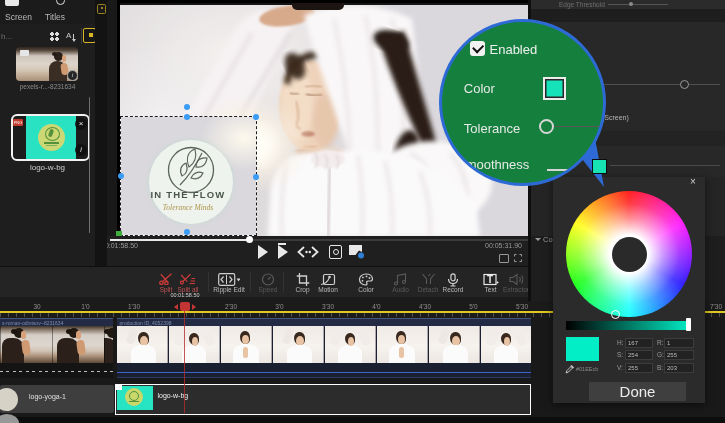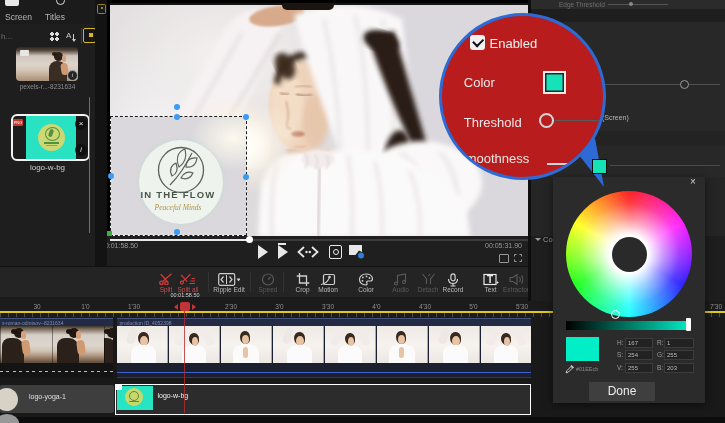--- a/index.html
+++ b/index.html
@@ -50,21 +50,21 @@
   </div>
   <div class="abs" style="left:0;top:163px;width:95px;text-align:center;color:#cfcfcf;font-size:8px;">logo-w-bg</div>
   <div class="abs" style="left:88.5px;top:97px;width:1.6px;height:136px;background:#707070;border-radius:1px;"></div>
 </div>
 
 <div class="abs" style="left:95px;top:0;width:12px;height:266px;background:#131313;z-index:3;">
   <div class="abs" style="left:1.5px;top:4px;width:7px;height:8px;border:1px solid #9a821c;border-radius:1.5px;background:#1a1a1a;"></div>
   <div class="abs" style="left:5.5px;top:7px;width:2px;height:2px;background:#9a821c;"></div>
 </div>
 
-<div class="abs" id="preview" style="left:107px;top:0;width:421px;height:236px;background:#000;z-index:2;">
+<div class="abs" id="preview" style="left:117px;top:0;width:421px;height:236px;background:#000;z-index:2;">
   <div class="abs" id="pv" style="left:3px;top:2.5px;width:418px;height:233.5px;overflow:hidden;">
   <svg width="418" height="234" viewBox="0 0 418 234">
     <defs>
       <filter id="b1">
             <feGaussianBlur stdDeviation="1.2"></feGaussianBlur>
           </filter>
       <filter id="b2">
             <feGaussianBlur stdDeviation="2.5"></feGaussianBlur>
           </filter>
       <filter id="b3">
@@ -141,21 +141,21 @@
   <div class="abs" style="left:31.5px;top:139.5px;width:84px;height:84px;border-radius:50%;background:#eef3ee;box-shadow:0 0 4px rgba(190,220,210,.8);"></div>
   <svg class="abs" style="left:50px;top:146px;" width="48" height="48" viewBox="0 0 48 48">
     <circle cx="24" cy="24" r="22.5" fill="none" stroke="#5a6458" stroke-width="1.3"></circle>
     <path d="M13 39 C21 31 29 19 35 7" fill="none" stroke="#5a6458" stroke-width="1.2"></path>
     <path d="M22 21 C18 11 22 5 28 3 C30 11 28 17 22 21 Z" fill="none" stroke="#5a6458" stroke-width="1.1"></path>
     <path d="M29 21 C29 14 34 11 40 12 C39 19 35 22 29 21 Z" fill="none" stroke="#5a6458" stroke-width="1.2"></path>
     <path d="M15 30 C12 24 14 19 19 17 C21 23 20 28 15 30 Z" fill="none" stroke="#5a6458" stroke-width="1.2"></path>
     <path d="M24 32 C26 27 31 25 36 27 C34 32 29 34 24 32 Z" fill="none" stroke="#5a6458" stroke-width="1.2"></path>
   </svg>
   <div class="abs" style="left:3px;top:189px;width:136px;text-align:center;color:#49544a;font-size:9.5px;letter-spacing:1.2px;font-weight:bold;">IN THE FLOW</div>
-  <div class="abs" style="left:3px;top:202.5px;width:136px;text-align:center;color:#ad9348;font-size:7.5px;font-style:italic;font-family:'Liberation Serif',serif;">Peaceful Minds</div>
+  <div class="abs" style="left:3px;top:202.5px;width:136px;text-align:center;color:#ad9348;font-size:7.5px;font-style:italic;font-family:'Liberation Serif',serif;">Tolerance Minds</div>
 
   <div class="abs" style="left:3px;top:116px;width:135px;height:117.5px;border:1px solid rgba(255,255,255,.8);"></div>
   <div class="abs" style="left:3px;top:116px;width:135px;height:117.5px;border:1.4px dashed #1c1c1c;"></div>
 
   <div class="abs" style="left:67px;top:103.5px;width:6px;height:6px;background:#3b9cf5;border-radius:50%;"></div>
   <div class="abs" style="left:67px;top:113.5px;width:6px;height:6px;background:#3b9cf5;border-radius:50%;"></div>
   <div class="abs" style="left:135.6px;top:113.5px;width:6px;height:6px;background:#3b9cf5;border-radius:50%;"></div>
   <div class="abs" style="left:0.5px;top:172.5px;width:6px;height:6px;background:#3b9cf5;border-radius:50%;"></div>
   <div class="abs" style="left:135.6px;top:174px;width:6px;height:6px;background:#3b9cf5;border-radius:50%;"></div>
   <div class="abs" style="left:67px;top:229px;width:6px;height:6px;background:#3b9cf5;border-radius:50%;"></div>
@@ -458,28 +458,28 @@
   <div class="abs" style="left:7px;top:238px;width:0;height:0;border-top:3.5px solid #9a9a9a;border-left:3px solid transparent;border-right:3px solid transparent;"></div>
   <div class="abs" style="left:15px;top:234.5px;color:#9a9a9a;font-size:7.5px;">Co</div>
 </div>
 
 <div class="abs" style="left:592px;top:159px;width:12.5px;height:12.5px;background:#17e2b4;border:1px solid #0c0c0c;z-index:46;"></div>
 
 <svg class="abs" style="left:540px;top:100px;z-index:45;" width="90" height="100" viewBox="0 0 90 100">
   <path d="M24 36 L64 87 L52 22 Z" fill="#2d6ad6"></path>
 </svg>
 
-<div class="abs" id="callout" style="left:439px;top:13px;width:167px;height:167px;border-radius:50%;background:#b91c1c;border:3.6px solid #2d6ad6;box-sizing:border-box;overflow:hidden;z-index:50;">
+<div class="abs" id="callout" style="left:439px;top:19px;width:167px;height:167px;border-radius:50%;background:#15803d;border:3.6px solid #2d6ad6;box-sizing:border-box;overflow:hidden;z-index:50;">
   <div class="abs" style="left:28px;top:19px;width:15px;height:15px;background:#f2f2f2;border-radius:3px;">
     <div style="position:absolute;left:3px;top:3.2px;width:8px;height:4.5px;border-left:2.2px solid #111;border-bottom:2.2px solid #111;transform:rotate(-45deg);"></div>
   </div>
   <div class="abs" style="left:47.5px;top:20px;color:#f0f0f0;font-size:13px;">Enabled</div>
   <div class="abs" style="left:21.8px;top:58.8px;color:#e8e8e8;font-size:13px;">Color</div>
   <div class="abs" style="left:100.5px;top:54.5px;width:19px;height:19px;border:2px solid #ececec;background:#16e2ba;box-shadow:inset 0 0 0 1.5px #262626;"></div>
-  <div class="abs" style="left:21.8px;top:99.3px;color:#e8e8e8;font-size:13px;">Threshold</div>
+  <div class="abs" style="left:21.8px;top:99.3px;color:#e8e8e8;font-size:13px;">Tolerance</div>
   <div class="abs" style="left:97px;top:97px;width:11px;height:11px;border:2px solid #d5d5d5;border-radius:50%;"></div>
   <div class="abs" style="left:112px;top:103.7px;width:50px;height:1.6px;background:#5a5a5a;"></div>
   <div class="abs" style="left:15px;top:135.4px;color:#e8e8e8;font-size:13px;">Smoothness</div>
   <div class="abs" style="left:104.8px;top:146.6px;width:28px;height:2.4px;background:#d5d5d5;"></div>
 </div>
 
 <div class="abs" id="picker" style="left:553px;top:177px;width:152px;height:226px;background:#2b2b2b;z-index:40;box-shadow:0 2px 8px rgba(0,0,0,.5);">
   <div class="abs" style="left:137px;top:-1px;color:#cfcfcf;font-size:10px;">×</div>
 
   <div class="abs" style="left:13px;top:14px;width:126px;height:126px;border-radius:50%;
@@ -505,14 +505,14 @@
   <div class="abs" style="left:72px;top:173px;width:24px;height:8px;background:#222;border:1px solid #3c3c3c;color:#bbb;font-size:6px;line-height:8px;padding-left:2px;">254</div>
   <div class="abs" style="left:64px;top:186.5px;color:#999;font-size:6.5px;">V:</div>
   <div class="abs" style="left:72px;top:185.5px;width:24px;height:8px;background:#222;border:1px solid #3c3c3c;color:#bbb;font-size:6px;line-height:8px;padding-left:2px;">255</div>
   <div class="abs" style="left:104px;top:161.5px;color:#999;font-size:6.5px;">R:</div>
   <div class="abs" style="left:111px;top:160.5px;width:26px;height:8px;background:#222;border:1px solid #3c3c3c;color:#bbb;font-size:6px;line-height:8px;padding-left:2px;">1</div>
   <div class="abs" style="left:104px;top:174px;color:#999;font-size:6.5px;">G:</div>
   <div class="abs" style="left:111px;top:173px;width:26px;height:8px;background:#222;border:1px solid #3c3c3c;color:#bbb;font-size:6px;line-height:8px;padding-left:2px;">255</div>
   <div class="abs" style="left:104px;top:186.5px;color:#999;font-size:6.5px;">B:</div>
   <div class="abs" style="left:111px;top:185.5px;width:26px;height:8px;background:#222;border:1px solid #3c3c3c;color:#bbb;font-size:6px;line-height:8px;padding-left:2px;">203</div>
 
-  <div class="abs" style="left:36px;top:204.5px;width:66px;height:19px;background:#3f3f3f;color:#ececec;font-size:12px;text-align:center;line-height:19px;">Done</div>
+  <div class="abs" style="left:36px;top:204.5px;width:97px;height:19px;background:#3f3f3f;color:#ececec;font-size:15px;text-align:center;line-height:19px;">Done</div>
 </div>
 
 </body></html>

